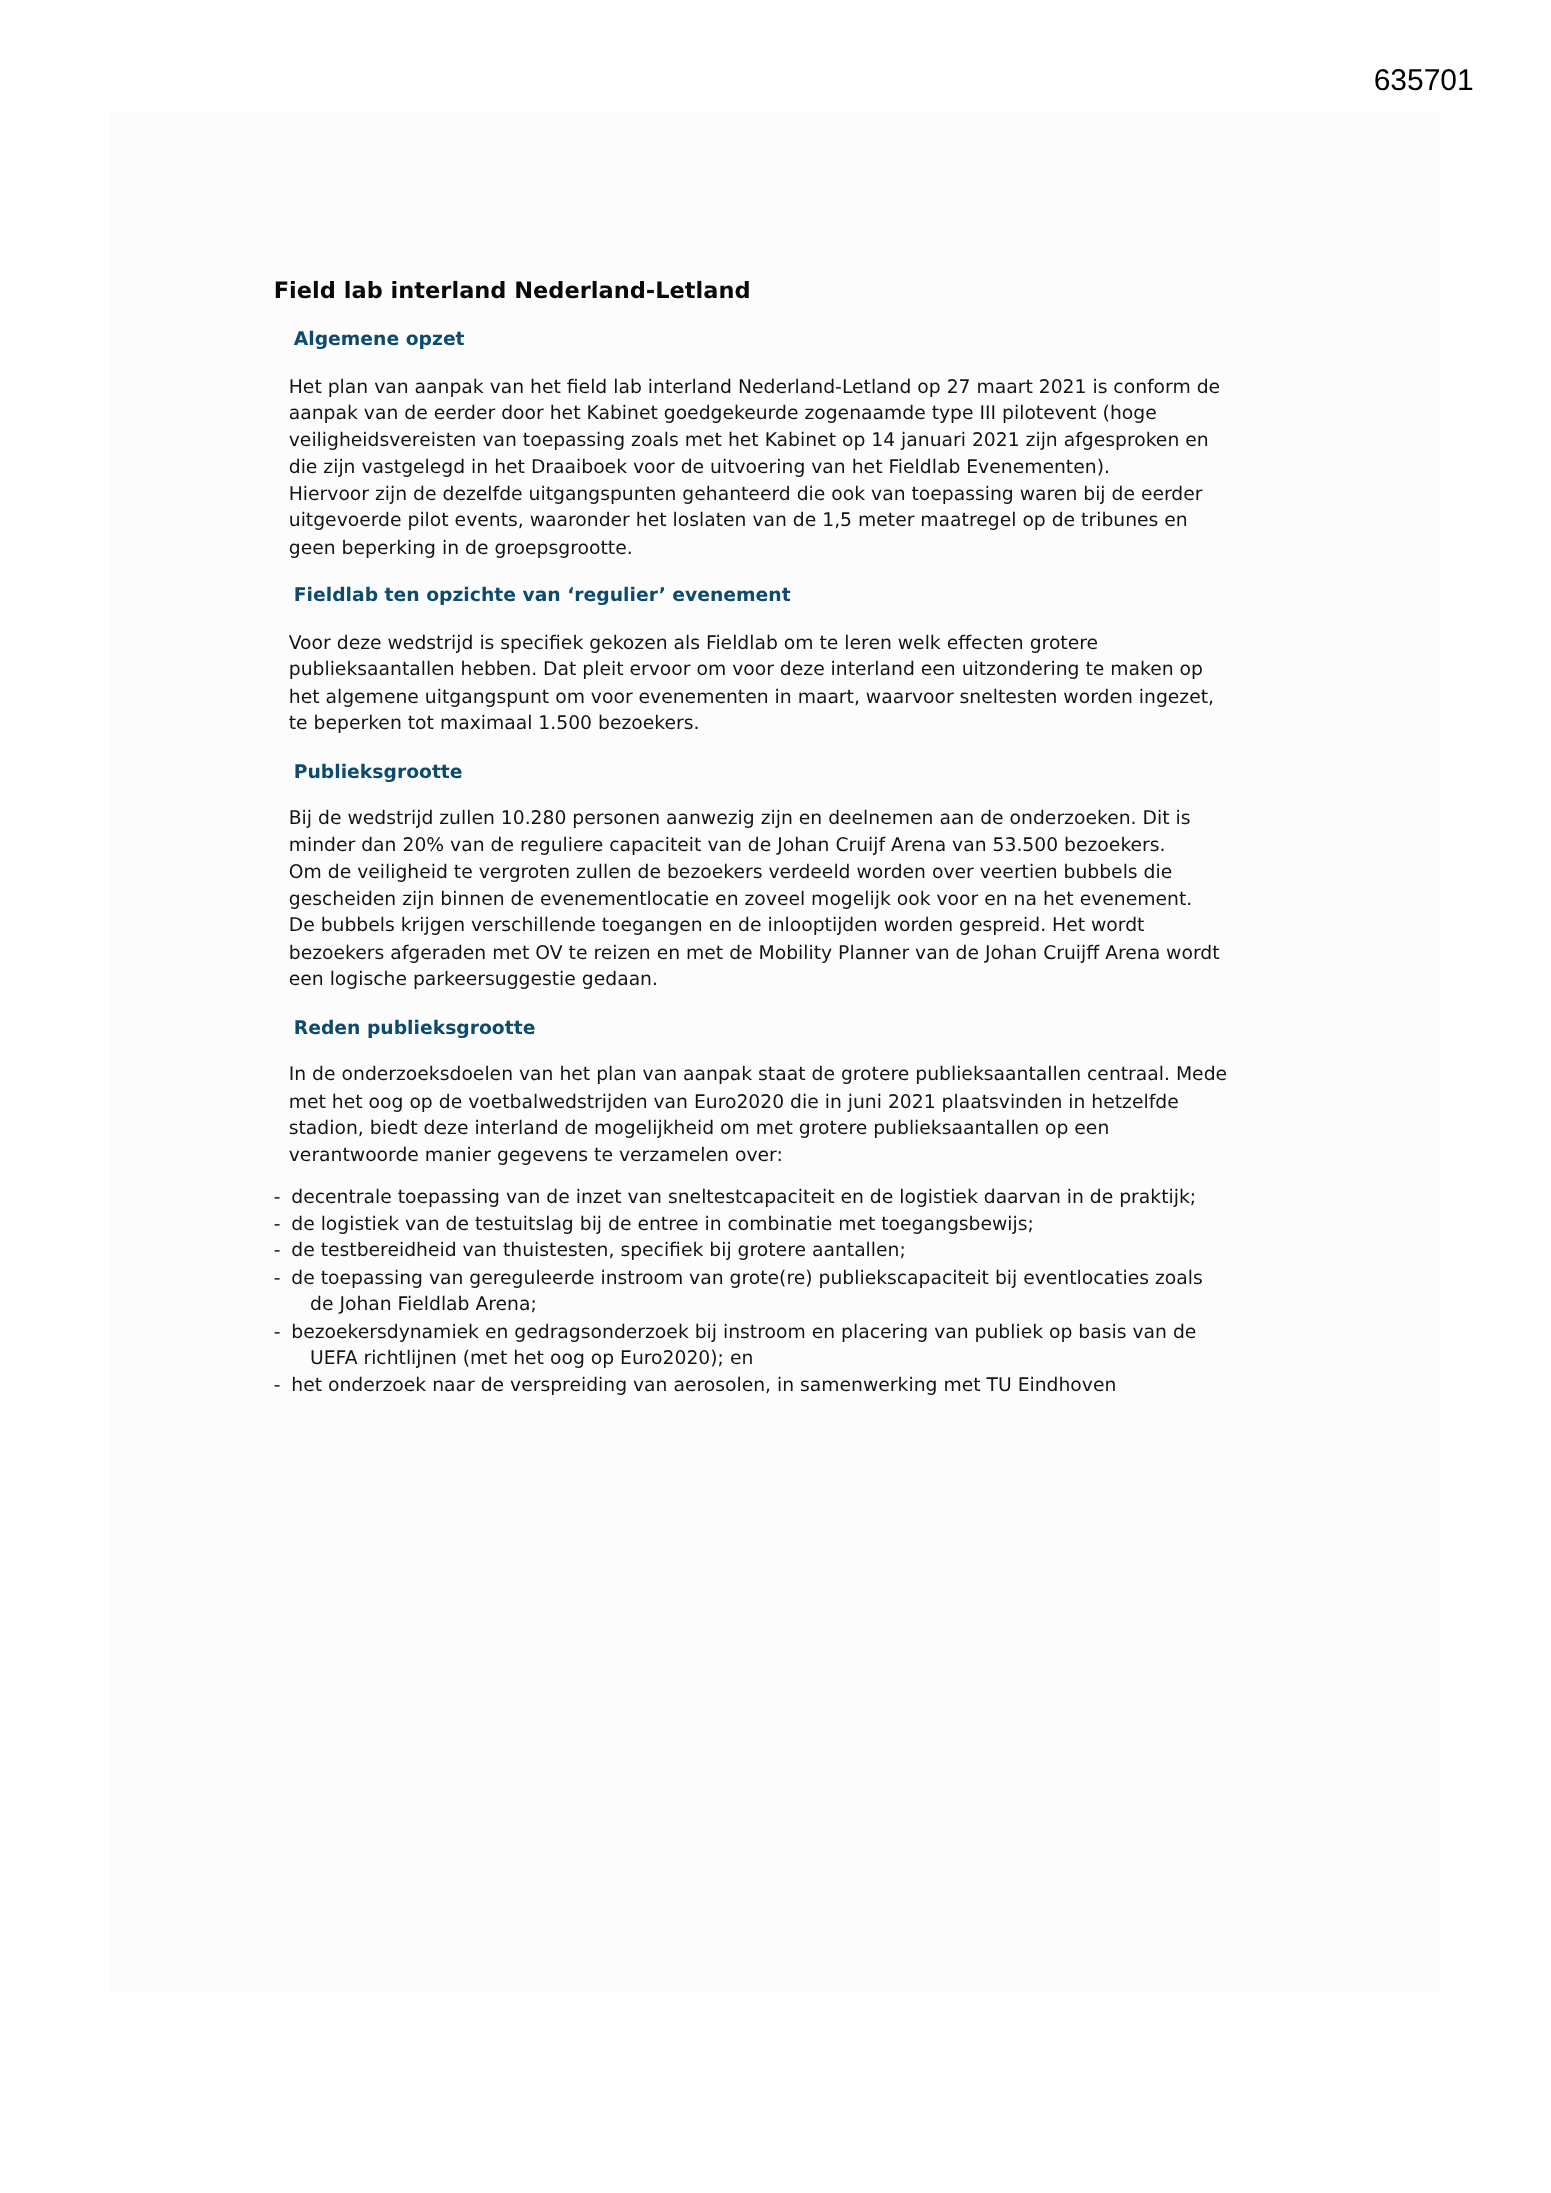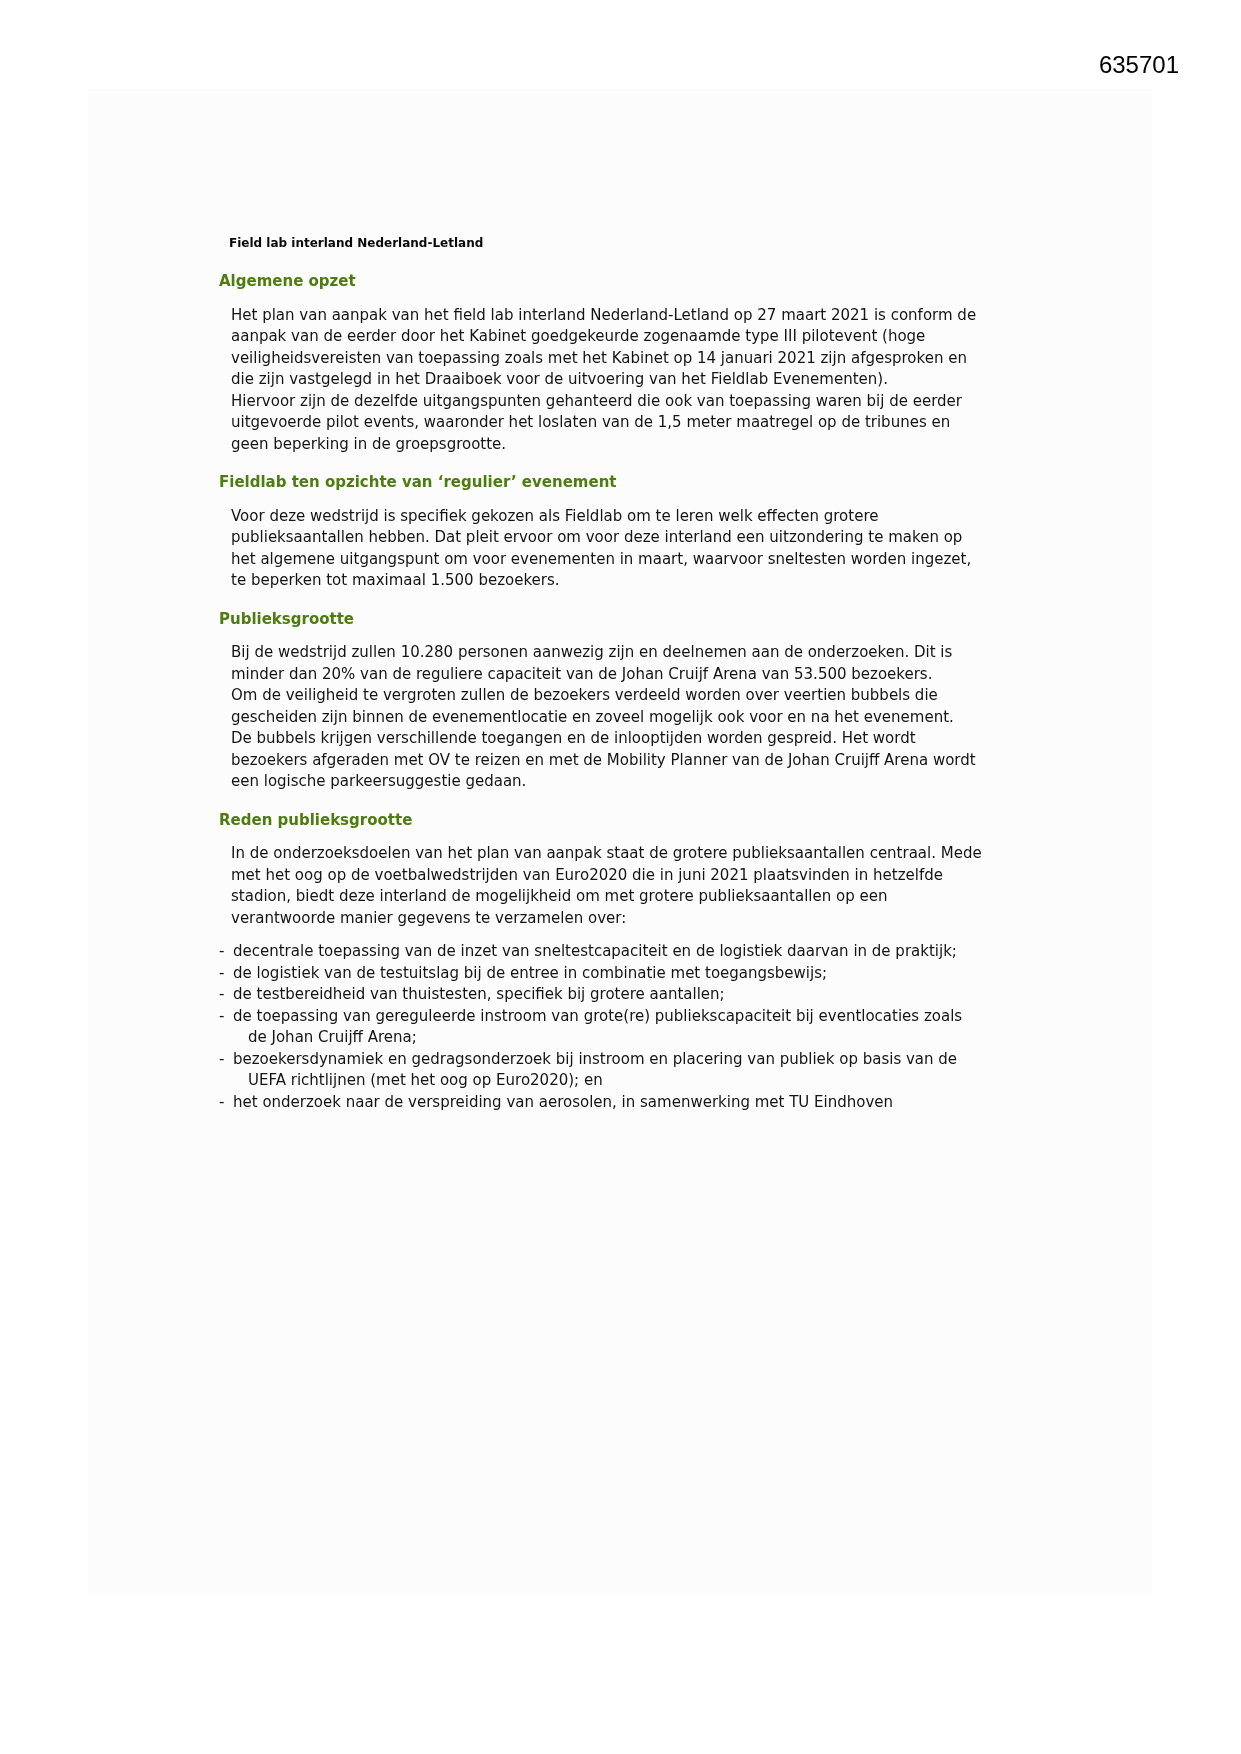--- a/index.html
+++ b/index.html
@@ -34,40 +34,40 @@
   }
   .content {
     position: absolute;
     left: 219px;
     top: 222px;
     width: 760px;
     font-size: 15px;
     line-height: 21.5px;
   }
   .doc-title {
-    margin: 10px;
-    font-size: 12px;
+    margin: 0;
+    font-size: 18px;
     line-height: 22px;
     font-weight: bold;
     color: #0a0a0a;
     white-space: pre;
   }
   .doc-subtitle {
     margin: 0 0 5px 0;
     white-space: pre;
   }
   .content section {
     margin-top: 17px;
   }
   .section-heading {
-    margin: 0;
+    margin: 16px;
     font-size: 15px;
     line-height: 21.5px;
     font-weight: bold;
-    color: #4d7c0f;
+    color: #0c4a6e;
     white-space: pre;
   }
   .section-body {
     margin: 12px;
     white-space: pre;
   }
   .bullet-list {
     margin: 0;
   }
   .bullet-item {
@@ -141,21 +141,21 @@
         <span class="bullet-marker">-</span>
         <div class="bullet-text">de logistiek van de testuitslag bij de entree in combinatie met toegangsbewijs;</div>
       </div>
       <div class="bullet-item">
         <span class="bullet-marker">-</span>
         <div class="bullet-text">de testbereidheid van thuistesten, specifiek bij grotere aantallen;</div>
       </div>
       <div class="bullet-item">
         <span class="bullet-marker">-</span>
         <div class="bullet-text">de toepassing van gereguleerde instroom van grote(re) publiekscapaciteit bij eventlocaties zoals
-de Johan Cruijff Arena;</div>
+de Johan Fieldlab Arena;</div>
       </div>
       <div class="bullet-item">
         <span class="bullet-marker">-</span>
         <div class="bullet-text">bezoekersdynamiek en gedragsonderzoek bij instroom en placering van publiek op basis van de
 UEFA richtlijnen (met het oog op Euro2020); en</div>
       </div>
       <div class="bullet-item">
         <span class="bullet-marker">-</span>
         <div class="bullet-text">het onderzoek naar de verspreiding van aerosolen, in samenwerking met TU Eindhoven</div>
       </div>

